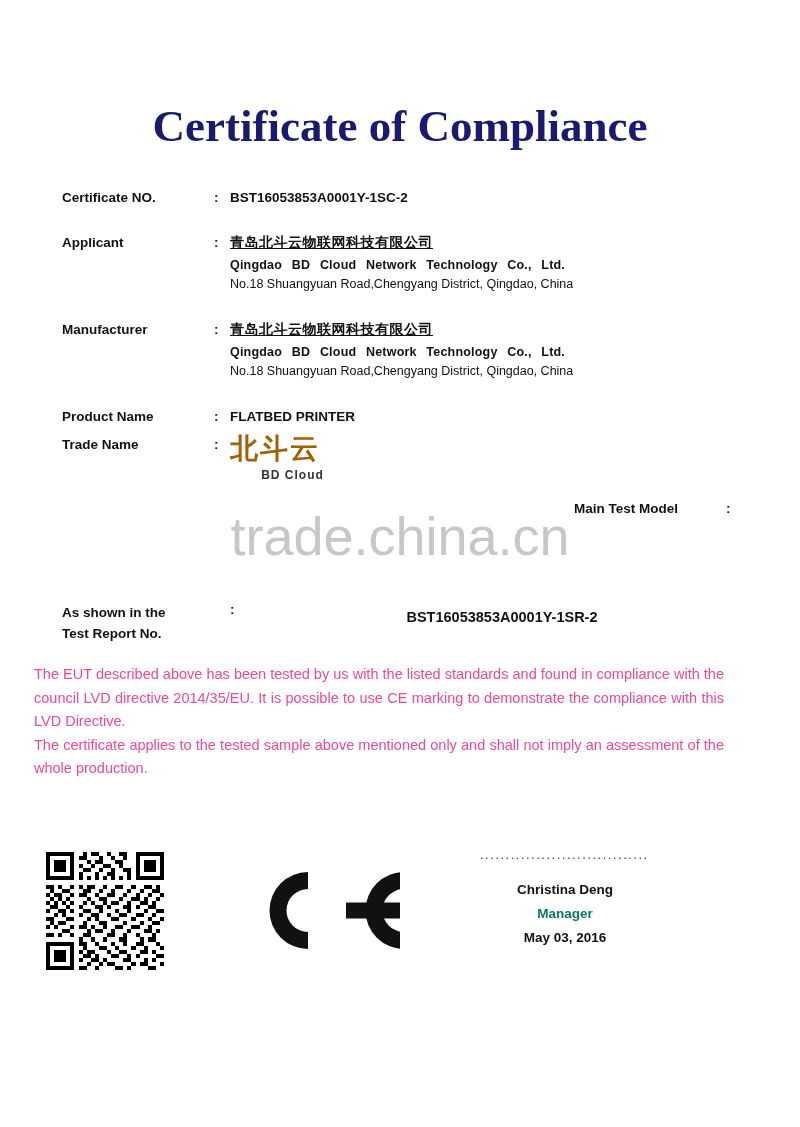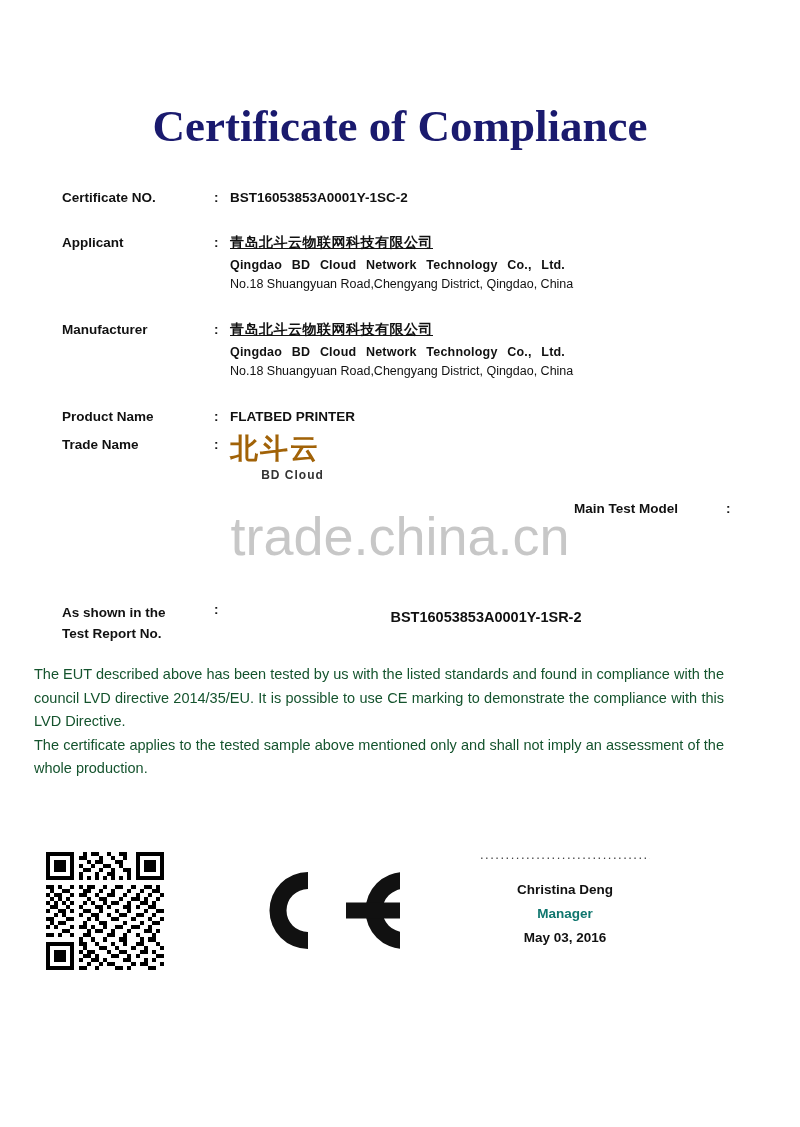--- a/index.html
+++ b/index.html
@@ -133,20 +133,21 @@
   }
 
   
   .report {
     position: absolute;
     top: 600px;
     left: 62px;
     width: 680px;
     display: flex;
     align-items: flex-start;
+    gap: 16px;
   }
   .report .label {
     width: 152px;
     flex: 0 0 152px;
     font-size: 13.5px;
     font-weight: bold;
     line-height: 21px;
   }
   .report .value {
     font-size: 14.5px;
@@ -159,21 +160,21 @@
   }
 
   
   .statement {
     position: absolute;
     top: 663px;
     left: 34px;
     width: 690px;
     font-size: 14.5px;
     line-height: 23.5px;
-    color: #14532d;
+    color: #ec4899;
     text-align: justify;
   }
   .statement p {
     margin: 0;
   }
 
   
   .footer {
     position: absolute;
     top: 848px;

